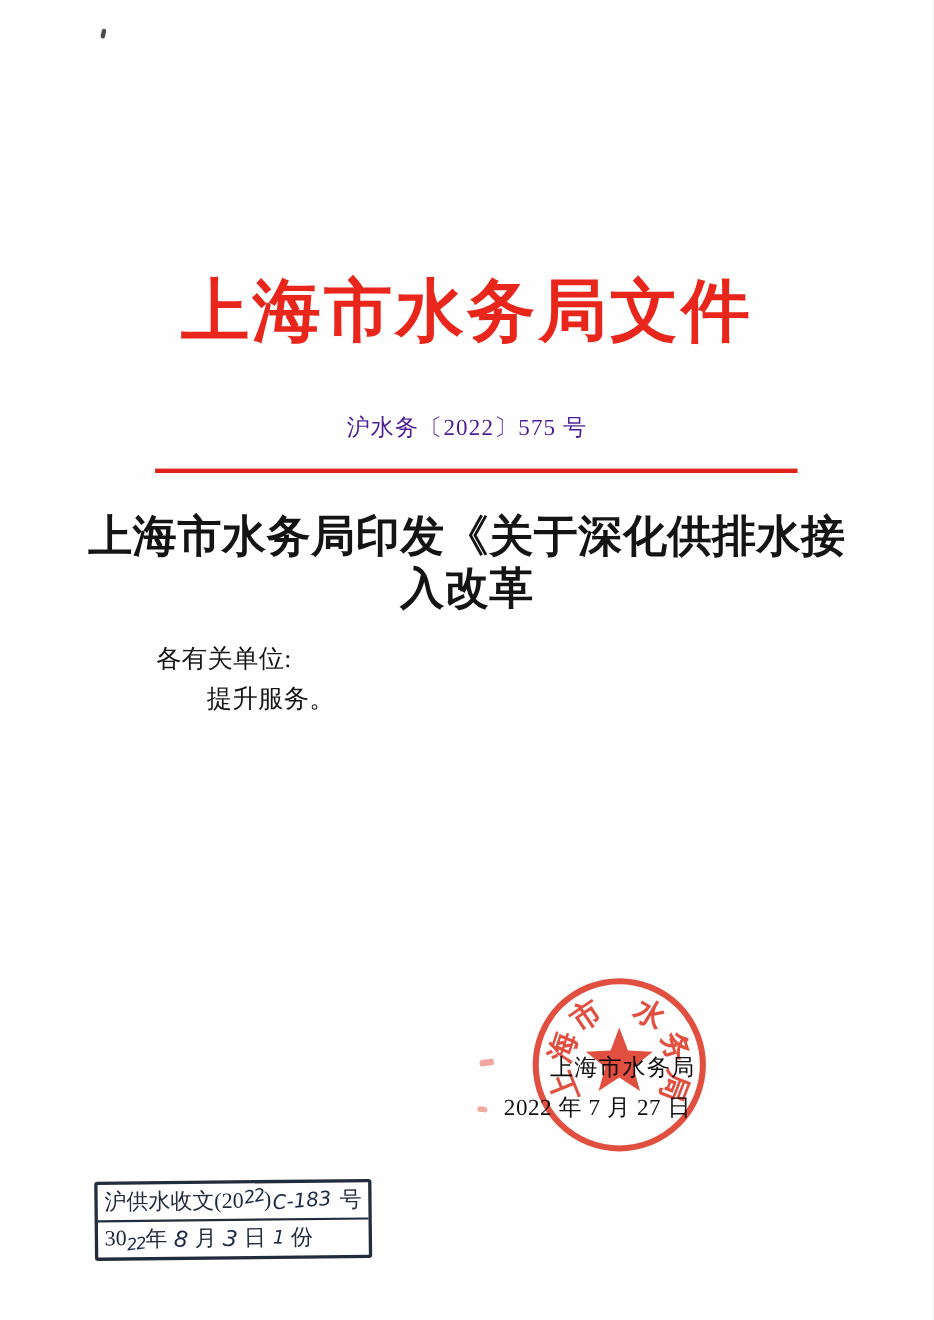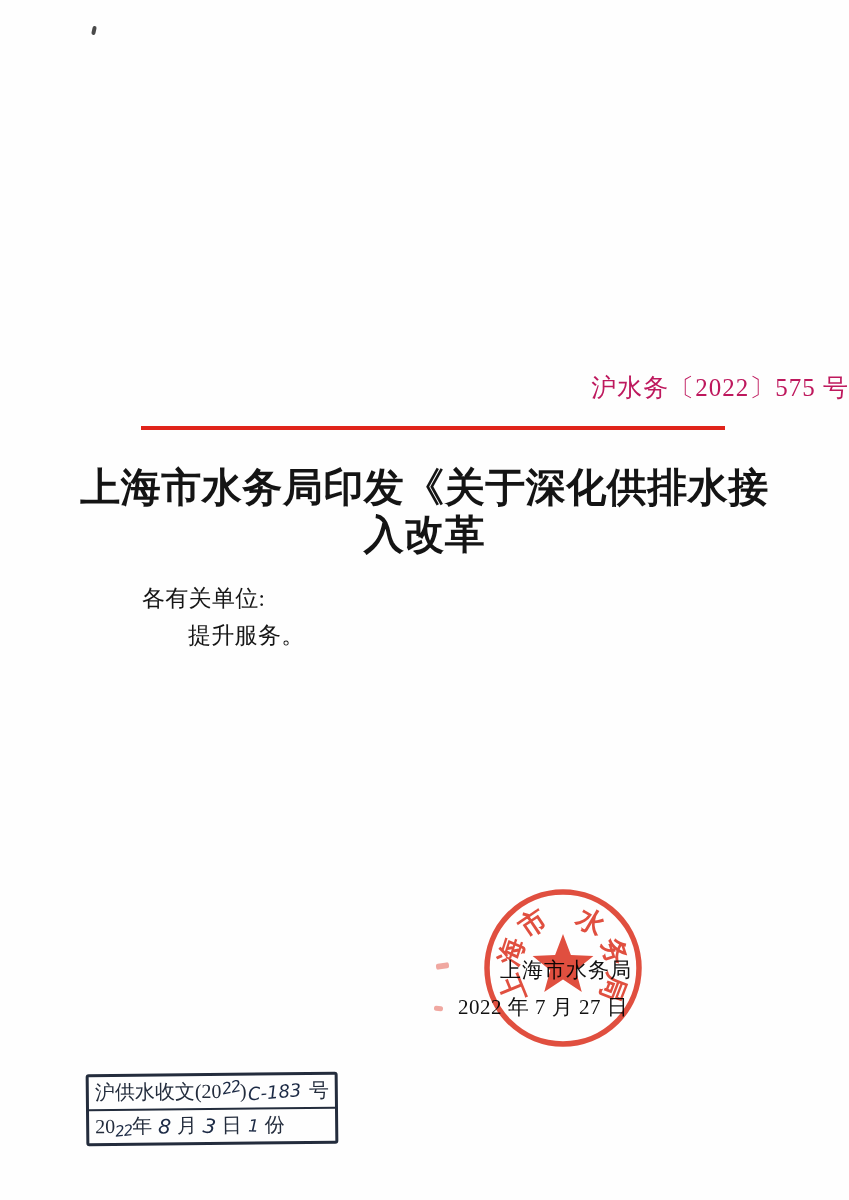--- a/index.html
+++ b/index.html
@@ -18,21 +18,21 @@
   }
   .org-title{
     position:absolute;left:0;right:0;top:246px;
     text-align:center;
     font-size:62px;line-height:76px;font-weight:900;
     color:#e8261b;letter-spacing:3px;
     font-family:"Liberation Serif","DejaVu Serif",serif;
   }
   .doc-number{
     position:absolute;left:0;right:0;top:375px;
-    text-align:right;font-size:25px;line-height:26px;color:#be185d;
+    text-align:center;font-size:21px;line-height:26px;color:#4c1d95;
     letter-spacing:1px;
   }
   .red-rule{
     position:absolute;left:141px;top:426px;width:584px;height:4px;
     background:#e0231a;
   }
   .doc-title{
     position:absolute;left:80px;right:80px;top:464px;
     text-align:center;font-weight:700;font-size:40px;line-height:47px;
     color:#141414;letter-spacing:0.5px;
@@ -88,20 +88,21 @@
   .h-day{font-size:20px;transform:rotate(8deg);margin:0 6px;}
   .h-copies{font-size:17px;transform:rotate(2deg);margin:0 6px;}
 </style>
 </head>
 <body>
 
 <div class="page">
 
   <div class="speck"></div>
 
+  <div class="org-title">上海市水务局文件</div>
 
   <div class="doc-number">沪水务〔2022〕575 号</div>
 
   <div class="red-rule"></div>
 
   <div class="doc-title">
     <div>上海市水务局印发《关于深化供排水接入改革</div>
   </div>
 
   <div class="body-text">
@@ -141,21 +142,21 @@
   <div class="receipt-stamp">
     <div class="receipt-row first">
       <span>沪供水收文(20</span>
         <span class="hand h-year1">22</span>
         <span>)</span>
         <span class="hand h-num">C-183</span>
       <span class="spacer"></span>
       <span>号</span>
     </div>
     <div class="receipt-row">
-      <span>20</span>
+      <span>30</span>
         <span class="hand h-year2">22</span>
         <span>年</span>
       <span class="hand h-month">8</span>
         <span>月</span>
       <span class="hand h-day">3</span>
         <span>日</span>
       <span class="hand h-copies">1</span>
         <span>份</span>
     </div>
   </div>

